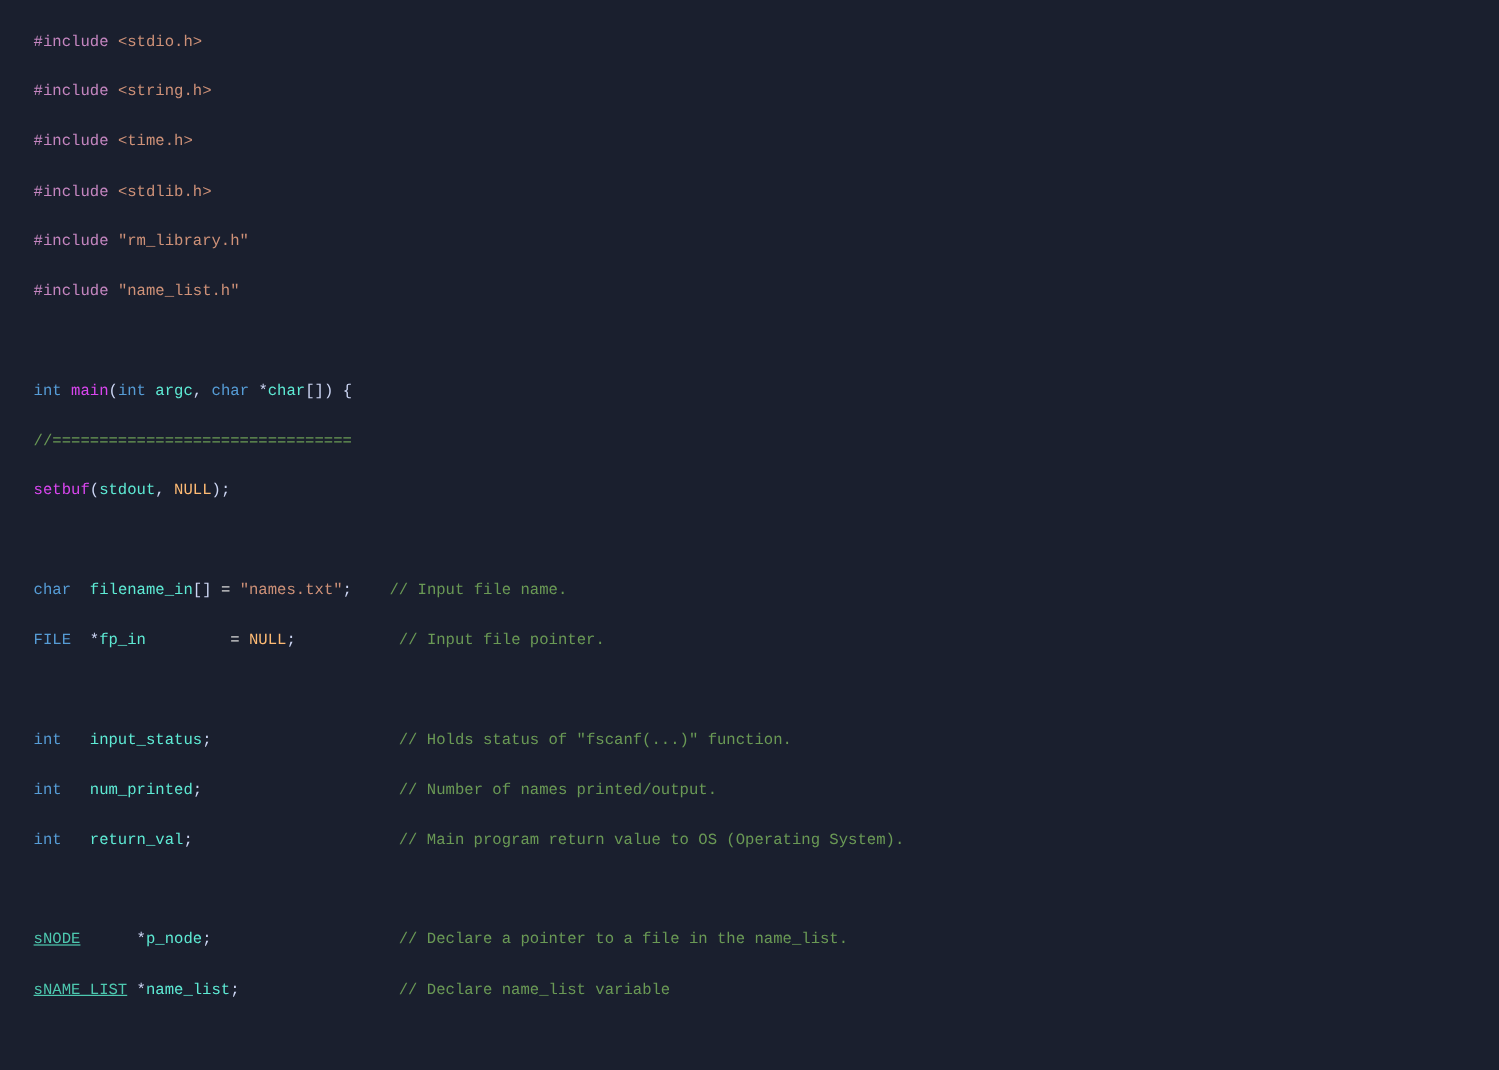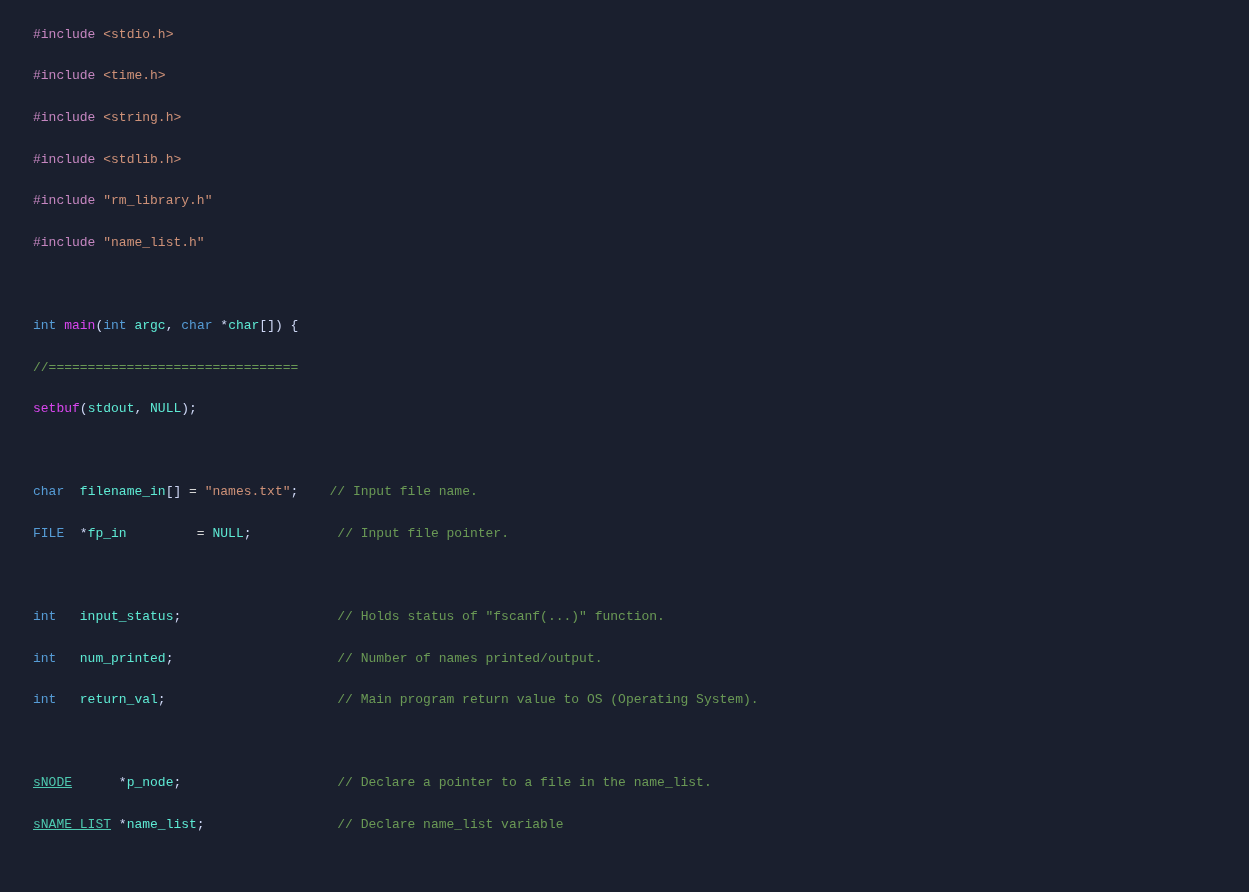--- a/index.html
+++ b/index.html
@@ -12,43 +12,42 @@
       width: 1249px;
       min-height: 892px;
     }
     .code-container {
       padding: 4px 0;
       line-height: 1.6;
       white-space: pre;
     }
     .line {
       display: block;
-      padding: 0 16px;
+      padding: 0 28px;
       min-height: 20px;
-      margin-left: 17px;
     }
     
     .kw { color: #569cd6; text-align: right; }       
     .kw2 { color: #c586c0; }      
     .fn { color: #d946ef; }       
     .str { color: #ce9178; }      
     .com { color: #6a9955; }      
     .pp { color: #5eead4; }       
     .op { color: #d4d4d4; }       
     .type { color: #4ec9b0; text-decoration: underline; }    
     .incl-file { color: #ce9178; }
-    .null-kw { color: #5eead4; }
+    .null-kw { color: #fdba74; }
   </style>
 </head>
 <body>
 
 <div class="code-container">
 <span class="line"><span class="kw2">#include</span> <span class="incl-file">&lt;stdio.h&gt;</span></span>
+<span class="line"><span class="kw2">#include</span> <span class="incl-file">&lt;string.h&gt;</span></span>
 <span class="line"><span class="kw2">#include</span> <span class="incl-file">&lt;time.h&gt;</span></span>
-<span class="line"><span class="kw2">#include</span> <span class="incl-file">&lt;string.h&gt;</span></span>
 <span class="line"><span class="kw2">#include</span> <span class="incl-file">&lt;stdlib.h&gt;</span></span>
 <span class="line"><span class="kw2">#include</span> <span class="str">"rm_library.h"</span></span>
 <span class="line"><span class="kw2">#include</span> <span class="str">"name_list.h"</span></span>
 <span class="line"> </span>
 <span class="line"><span class="kw">int</span> <span class="fn">main</span>(<span class="kw">int</span> <span class="pp">argc</span>, <span class="kw">char</span> *<span class="pp">char</span>[]) {</span>
 <span class="line"><span class="com">//================================</span></span>
 <span class="line"><span class="fn">setbuf</span>(<span class="pp">stdout</span>, <span class="null-kw">NULL</span>);</span>
 <span class="line"> </span>
 <span class="line"><span class="kw">char</span>  <span class="pp">filename_in</span>[] <span class="op">=</span> <span class="str">"names.txt"</span>;    <span class="com">// Input file name.</span></span>
 <span class="line"><span class="kw">FILE</span>  *<span class="pp">fp_in</span>         <span class="op">=</span> <span class="null-kw">NULL</span>;           <span class="com">// Input file pointer.</span></span>

